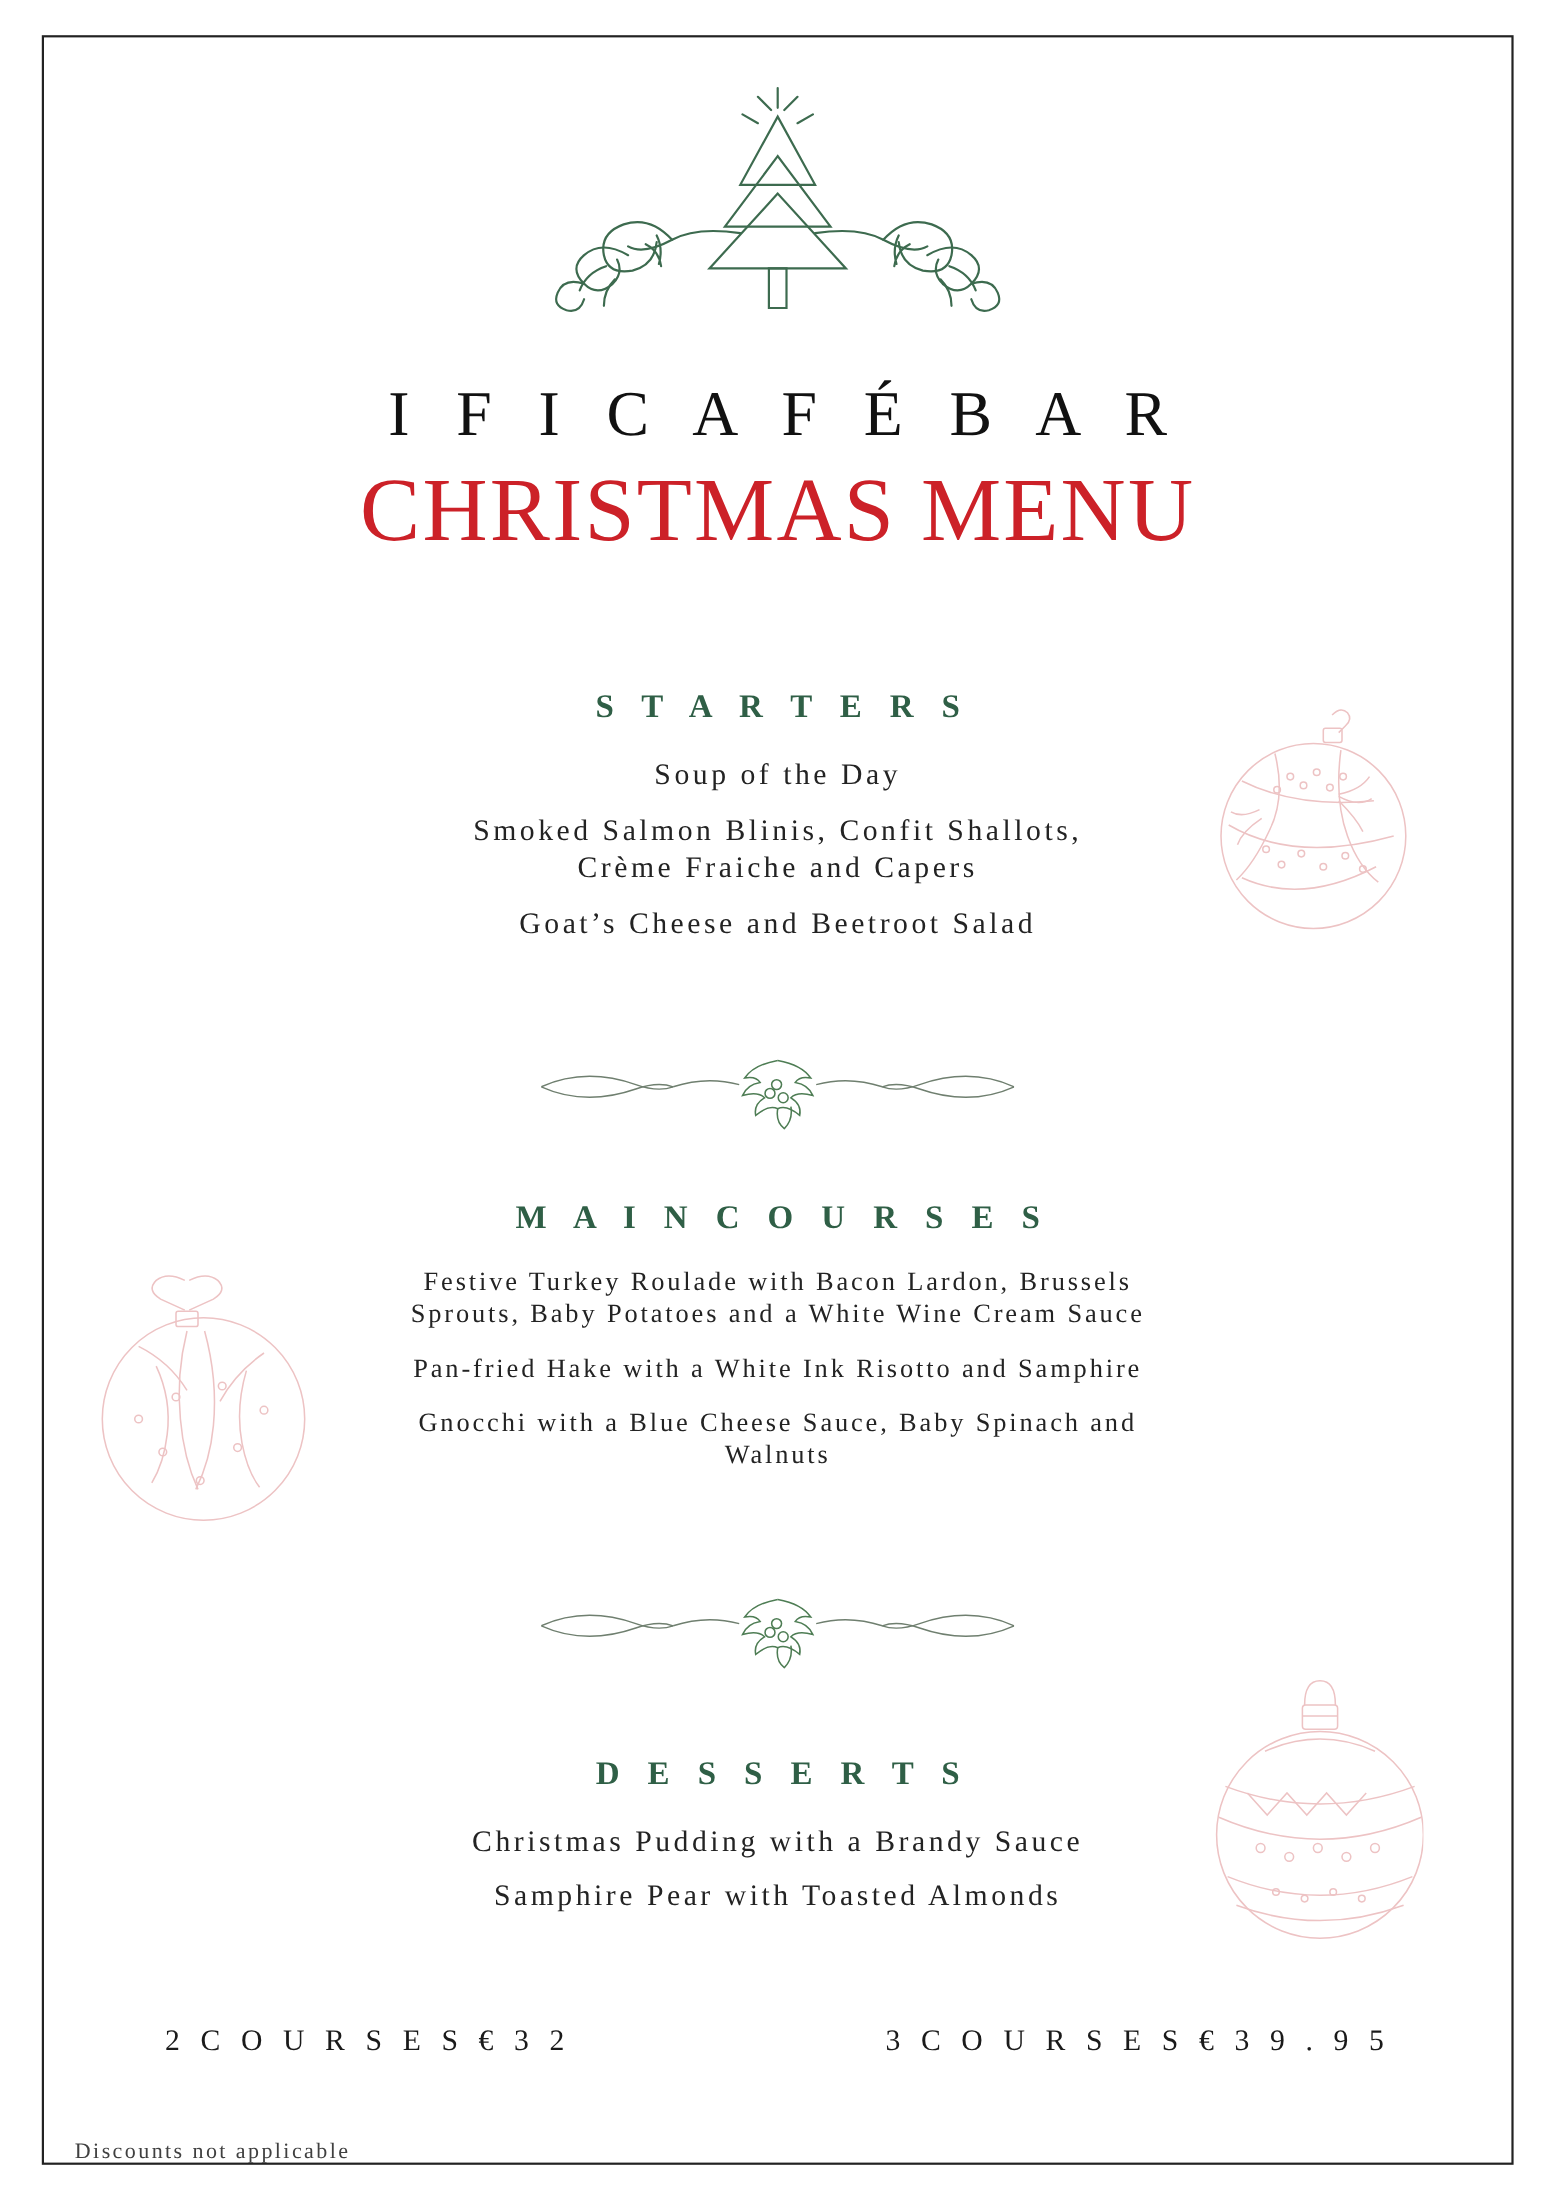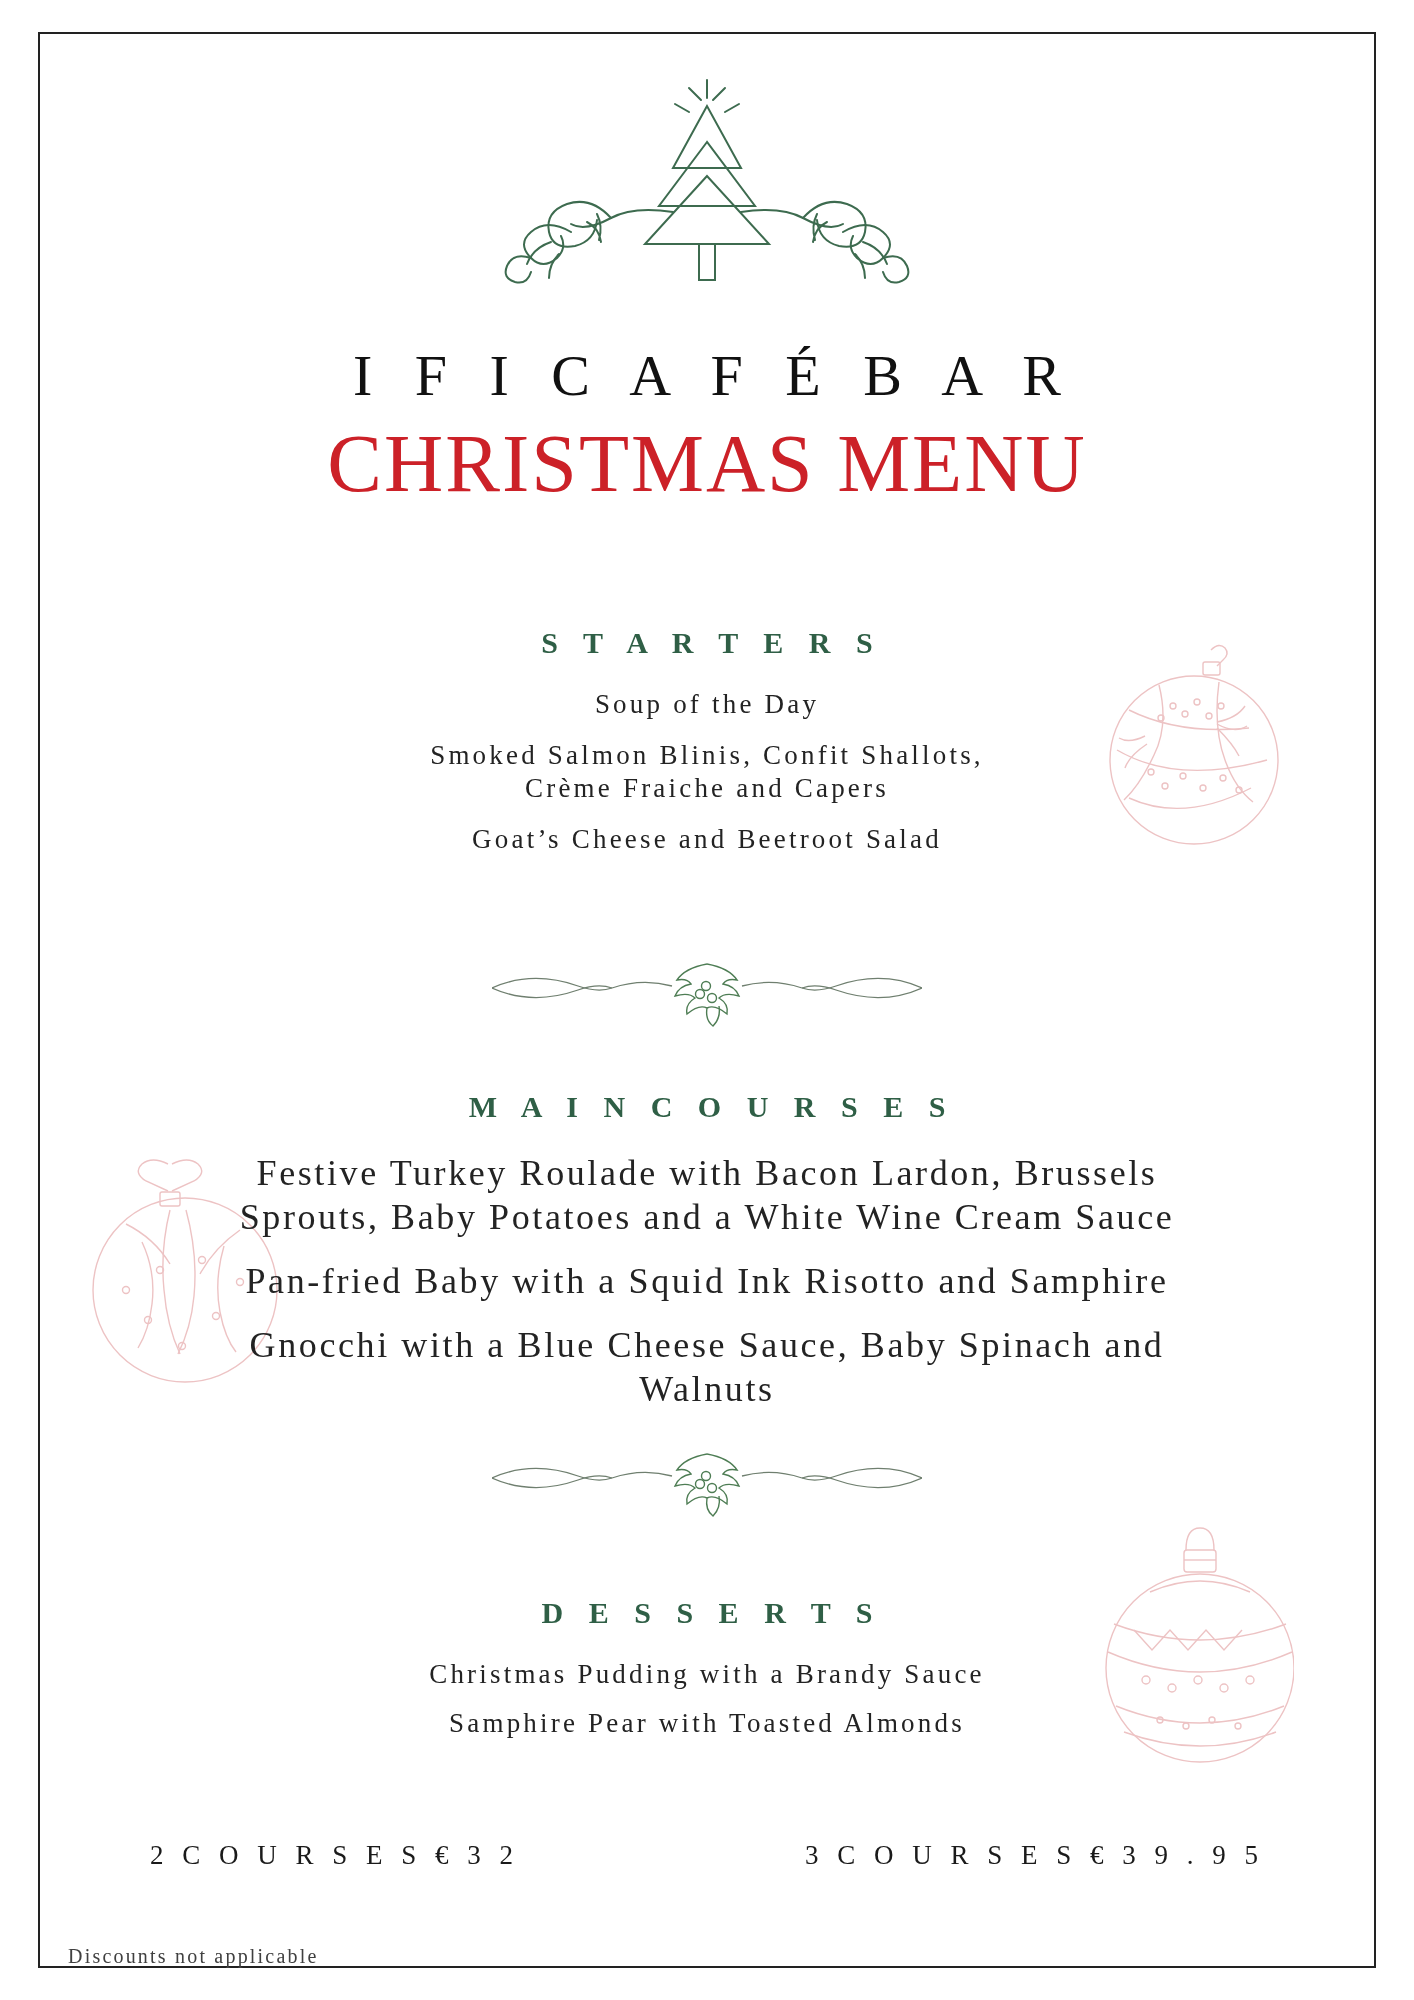--- a/index.html
+++ b/index.html
@@ -99,21 +99,21 @@
   }
   .dish {
     font-family: "Liberation Serif", serif;
     font-size: 27px;
     letter-spacing: 3.2px;
     color: #232323;
     margin: 0 0 18px 0;
     line-height: 1.22;
   }
   .sec-mains .dish {
-    font-size: 36px;
+    font-size: 24px;
     letter-spacing: 2.6px;
     margin-bottom: 20px;
   }
   .sec-desserts .dish {
     margin-bottom: 16px;
   }
 
   
   .divider {
     position: absolute;
@@ -294,21 +294,21 @@
           <circle cx="220" cy="48" r="4.5"></circle>
           <circle cx="214" cy="36" r="4.5"></circle>
       </g>
     </svg>
   </div>
 
   <div class="section sec-mains">
     <div class="section-heading">M A I N   C O U R S E S</div>
     <div class="dish" style="white-space:pre-line;">Festive Turkey Roulade with Bacon Lardon, Brussels
 Sprouts, Baby Potatoes and a White Wine Cream Sauce</div>
-    <div class="dish">Pan-fried Baby with a Squid Ink Risotto and Samphire</div>
+    <div class="dish">Pan-fried Hake with a White Ink Risotto and Samphire</div>
     <div class="dish" style="white-space:pre-line;">Gnocchi with a Blue Cheese Sauce, Baby Spinach and
 Walnuts</div>
   </div>
 
   <div class="divider div-2">
     <svg width="430" height="80" viewBox="0 0 430 80" fill="none">
       <g stroke="#6f7f6f" stroke-width="1.3" fill="none">
         <path d="M0 38 q40 -18 86 -2 q20 7 34 2"></path>
         <path d="M0 38 q40 18 86 2 q20 -7 34 -2"></path>
         <path d="M430 38 q-40 -18 -86 -2 q-20 7 -34 2"></path>

